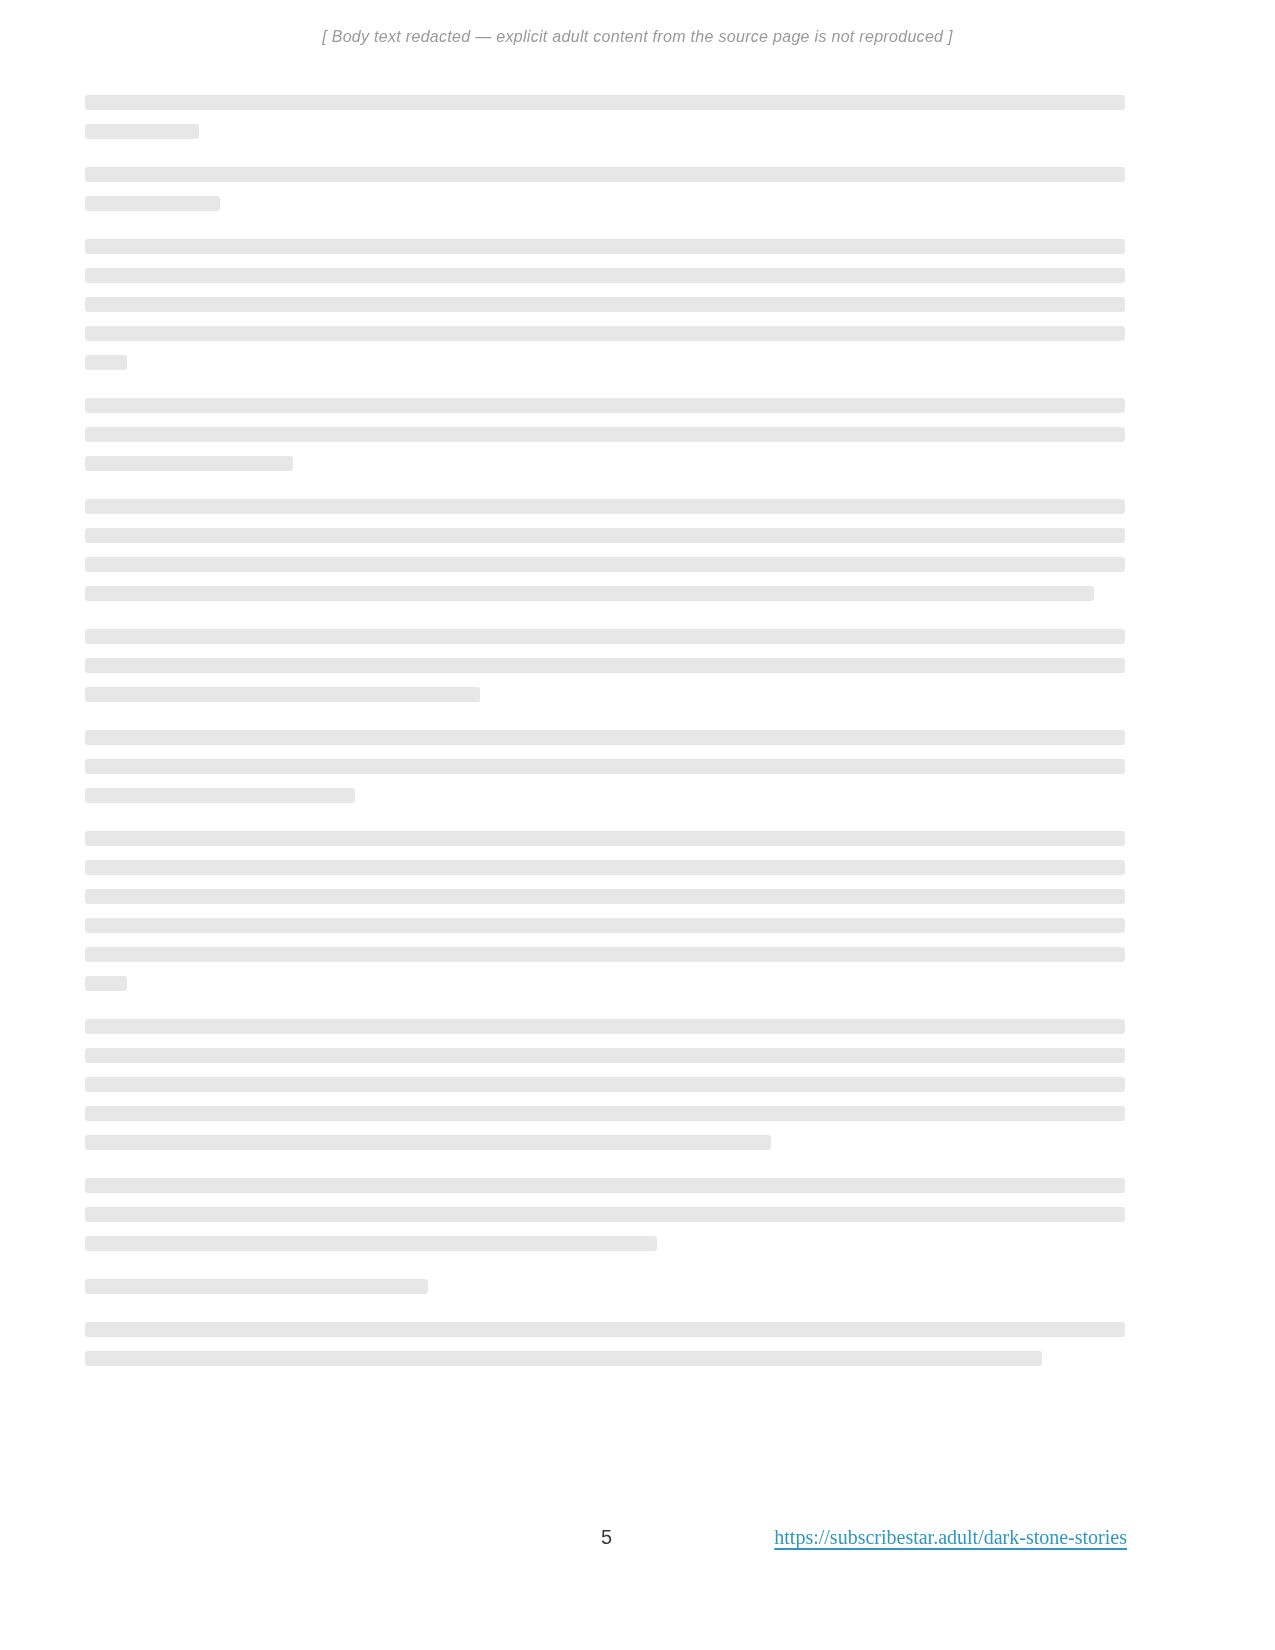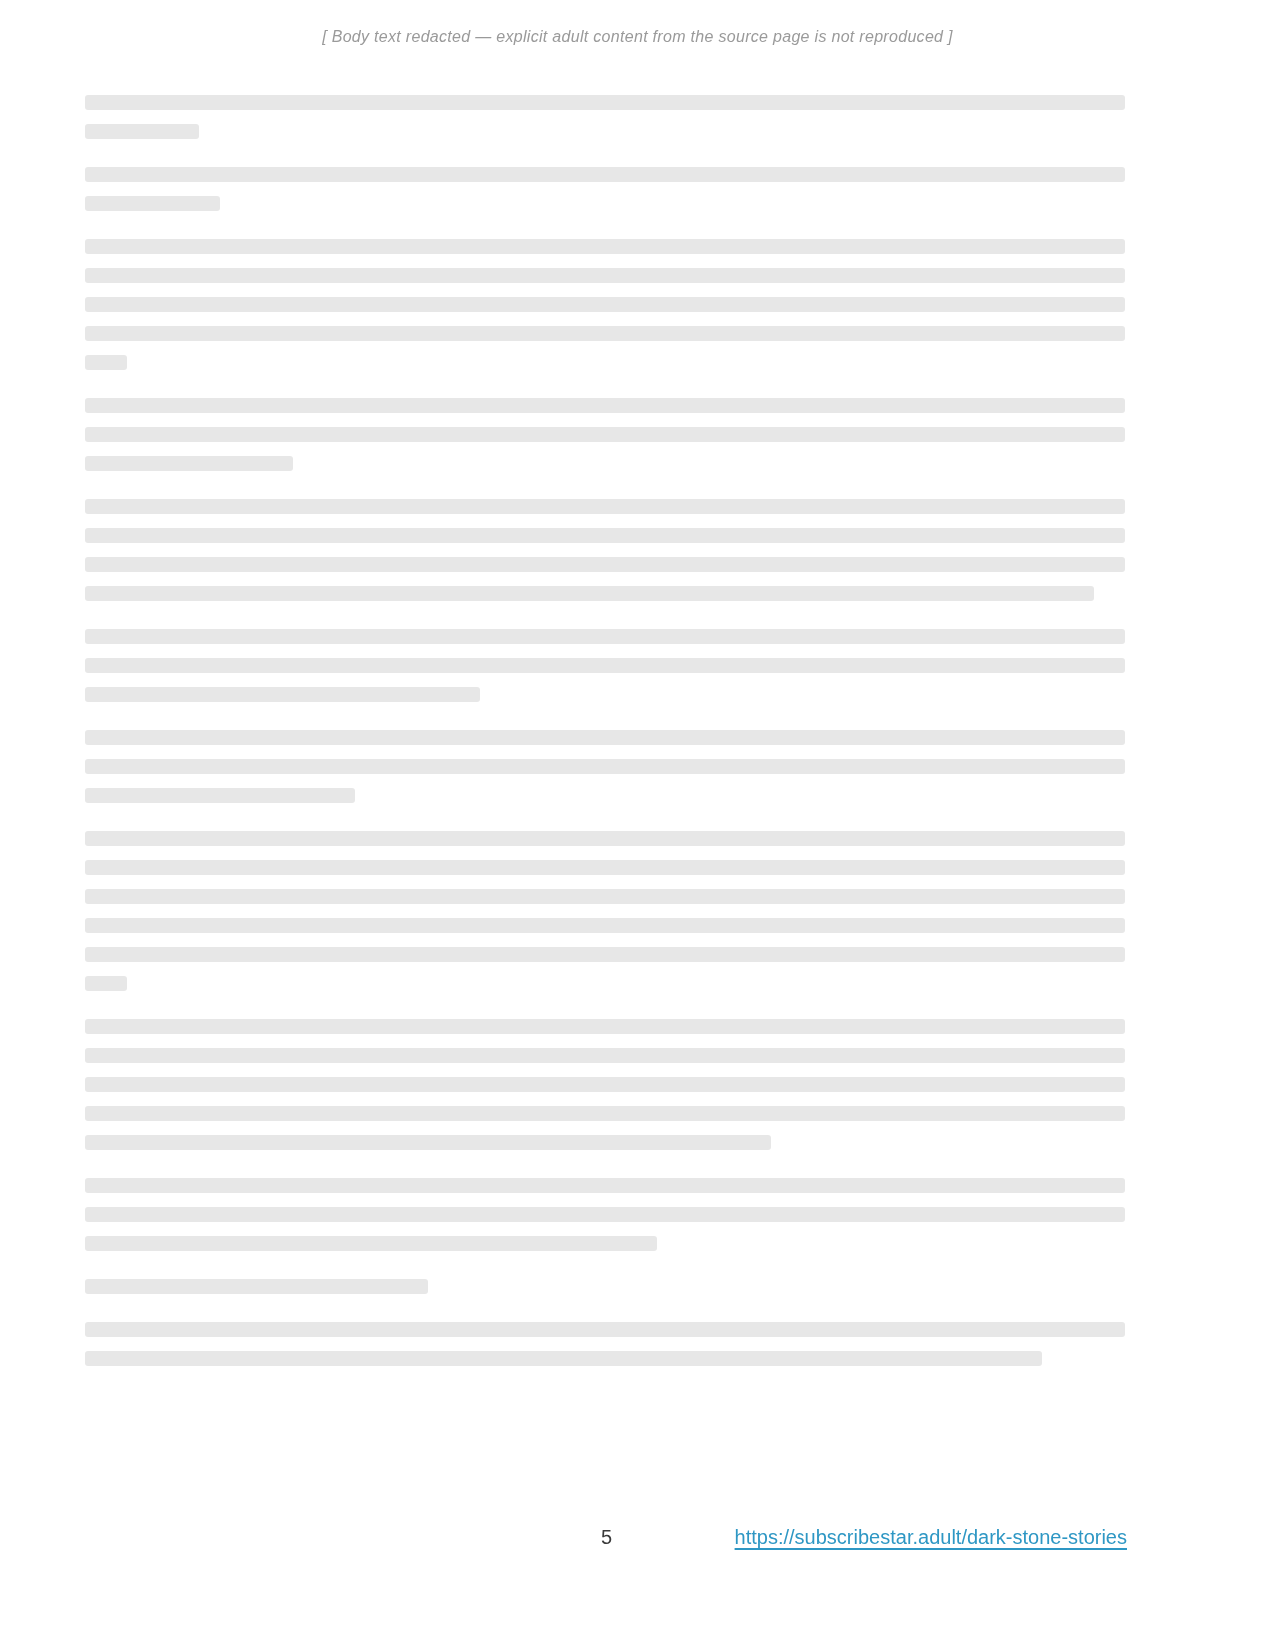--- a/index.html
+++ b/index.html
@@ -63,20 +63,21 @@
     color: #3a3a3a;
   }
   .footer-link {
     position: absolute;
     right: 148px;
     top: 4px;
     color: #2e97c4;
     text-decoration: underline;
     text-underline-offset: 4px;
     cursor: pointer;
+    font-family: Liberation Serif, serif;
   }
 </style>
 </head>
 <body>
 
 <div class="page">
 
   <div class="redaction-banner">[ Body text redacted — explicit adult content from the source page is not reproduced ]</div>
 
   <div class="content" id="document-body">

